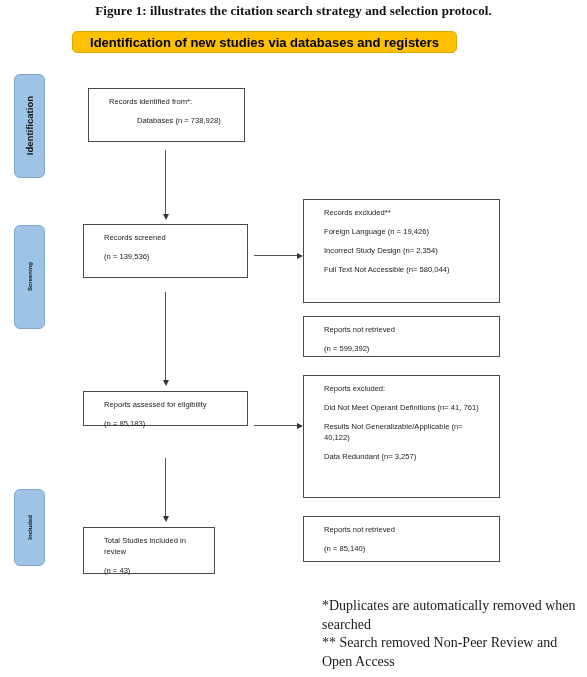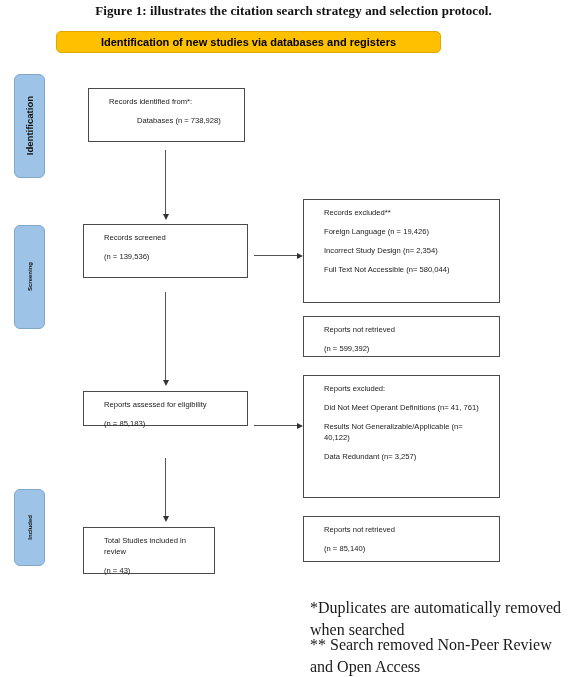--- a/index.html
+++ b/index.html
@@ -25,31 +25,31 @@
     font-family: "Liberation Serif", serif;
     font-weight: bold;
     font-size: 13px;
     letter-spacing: 0.1px;
     color: #111111;
   }
 
   
   .banner {
     position: absolute;
-    left: 56px;
+    left: 72px;
     top: 31px;
     width: 385px;
     height: 22px;
     background: #FFC000;
     border: 1px solid #E0A800;
     border-radius: 5px;
     display: flex;
     align-items: center;
     justify-content: center;
-    font-size: 11px;
+    font-size: 13px;
     font-weight: bold;
     color: #000;
     box-sizing: border-box;
   }
 
   
   .stage {
     position: absolute;
     left: 14px;
     width: 31px;
@@ -132,24 +132,24 @@
 
   #arrow-v1 { left: 165px; top: 150px; height: 64px; }
   #arrow-v2 { left: 165px; top: 292px; height: 88px; }
   #arrow-v3 { left: 165px; top: 458px; height: 58px; }
   #arrow-h1 { left: 254px; top: 255px; width: 43px; }
   #arrow-h2 { left: 254px; top: 425px; width: 43px; }
 
   
   .footnote {
     position: absolute;
-    left: 310px;
+    left: 322px;
     width: 255px;
     font-family: "Liberation Serif", serif;
-    font-size: 16px;
+    font-size: 14px;
     line-height: 1.35;
     color: #1a1a1a;
   }
   #footnote-1 { top: 597px; }
   #footnote-2 { top: 634px; }
 </style>
 </head>
 <body>
 
 <div id="figure-title">Figure 1: illustrates the citation search strategy and selection protocol.</div>

